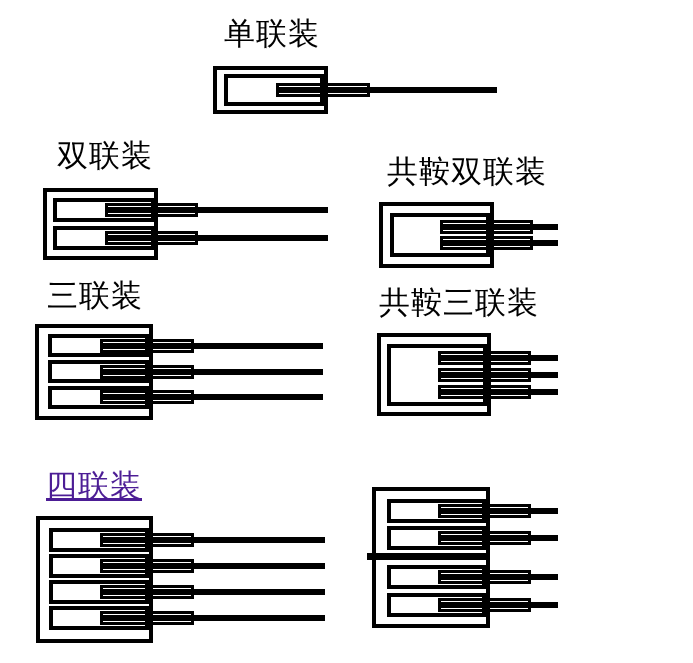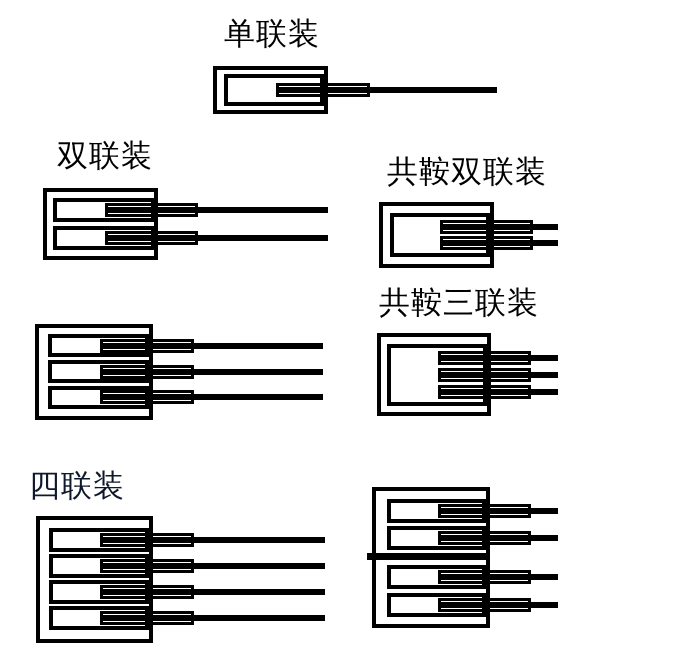--- a/index.html
+++ b/index.html
@@ -79,20 +79,21 @@
       <div class="shape outline" style="left: 35px; top: 324px; width: 118px; height: 96px; border-color: rgb(0, 0, 0);"></div>
       <div class="shape outline" style="left: 48px; top: 334px; width: 101px; height: 23px; border-color: rgb(0, 0, 0);"></div>
       <div class="shape outline" style="left: 48px; top: 360px; width: 101px; height: 23px; border-color: rgb(0, 0, 0);"></div>
       <div class="shape outline" style="left: 48px; top: 386px; width: 101px; height: 23px; border-color: rgb(0, 0, 0);"></div>
       <div class="shape sleeve" style="left: 100px; top: 339px; width: 94px; height: 14px; border-color: rgb(0, 0, 0);"></div>
       <div class="shape bar" style="left: 103px; top: 343px; width: 220px; height: 6px; background: rgb(0, 0, 0);"></div>
       <div class="shape sleeve" style="left: 100px; top: 365px; width: 94px; height: 14px; border-color: rgb(0, 0, 0);"></div>
       <div class="shape bar" style="left: 103px; top: 369px; width: 220px; height: 6px; background: rgb(0, 0, 0);"></div>
       <div class="shape sleeve" style="left: 100px; top: 390px; width: 94px; height: 14px; border-color: rgb(0, 0, 0);"></div>
       <div class="shape bar" style="left: 103px; top: 394px; width: 220px; height: 6px; background: rgb(0, 0, 0);"></div>
+      <div class="mount-label" style="left: 47px; top: 278px; color: rgb(0, 0, 0);">三联装</div>
     </div>
     <div class="mount-group">
       <div class="shape outline" style="left: 377px; top: 333px; width: 114px; height: 83px; border-color: rgb(0, 0, 0);"></div>
       <div class="shape outline" style="left: 387px; top: 344px; width: 100px; height: 62px; border-color: rgb(0, 0, 0);"></div>
       <div class="shape sleeve" style="left: 438px; top: 351px; width: 93px; height: 14px; border-color: rgb(0, 0, 0);"></div>
       <div class="shape bar" style="left: 441px; top: 355px; width: 222px; height: 6px; background: rgb(0, 0, 0);"></div>
       <div class="shape sleeve" style="left: 438px; top: 368px; width: 93px; height: 14px; border-color: rgb(0, 0, 0);"></div>
       <div class="shape bar" style="left: 441px; top: 372px; width: 222px; height: 6px; background: rgb(0, 0, 0);"></div>
       <div class="shape sleeve" style="left: 438px; top: 385px; width: 93px; height: 14px; border-color: rgb(0, 0, 0);"></div>
       <div class="shape bar" style="left: 441px; top: 389px; width: 222px; height: 6px; background: rgb(0, 0, 0);"></div>
@@ -105,21 +106,21 @@
       <div class="shape outline" style="left: 49px; top: 580px; width: 100px; height: 24px; border-color: rgb(0, 0, 0);"></div>
       <div class="shape outline" style="left: 49px; top: 606px; width: 100px; height: 24px; border-color: rgb(0, 0, 0);"></div>
       <div class="shape sleeve" style="left: 100px; top: 533px; width: 94px; height: 14px; border-color: rgb(0, 0, 0);"></div>
       <div class="shape bar" style="left: 103px; top: 537px; width: 222px; height: 6px; background: rgb(0, 0, 0);"></div>
       <div class="shape sleeve" style="left: 100px; top: 559px; width: 94px; height: 14px; border-color: rgb(0, 0, 0);"></div>
       <div class="shape bar" style="left: 103px; top: 563px; width: 222px; height: 6px; background: rgb(0, 0, 0);"></div>
       <div class="shape sleeve" style="left: 100px; top: 585px; width: 94px; height: 14px; border-color: rgb(0, 0, 0);"></div>
       <div class="shape bar" style="left: 103px; top: 589px; width: 222px; height: 6px; background: rgb(0, 0, 0);"></div>
       <div class="shape sleeve" style="left: 100px; top: 611px; width: 94px; height: 14px; border-color: rgb(0, 0, 0);"></div>
       <div class="shape bar" style="left: 103px; top: 615px; width: 222px; height: 6px; background: rgb(0, 0, 0);"></div>
-      <div class="mount-label" style="left: 29px; top: 468px; color: #0f172a;">四联装</div>
+      <div class="mount-label" style="left: 46px; top: 468px; color: #4c1d95; text-decoration: underline;">四联装</div>
     </div>
     <div class="mount-group">
       <div class="shape outline" style="left: 372px; top: 487px; width: 118px; height: 141px; border-color: rgb(0, 0, 0);"></div>
       <div class="shape outline" style="left: 387px; top: 499px; width: 99px; height: 24px; border-color: rgb(0, 0, 0);"></div>
       <div class="shape outline" style="left: 387px; top: 526px; width: 99px; height: 24px; border-color: rgb(0, 0, 0);"></div>
       <div class="shape outline" style="left: 387px; top: 565px; width: 99px; height: 24px; border-color: rgb(0, 0, 0);"></div>
       <div class="shape outline" style="left: 387px; top: 593px; width: 99px; height: 24px; border-color: rgb(0, 0, 0);"></div>
       <div class="shape bar" style="left: 367px; top: 553px; width: 123px; height: 7px; background: rgb(0, 0, 0);"></div>
       <div class="shape sleeve" style="left: 438px; top: 504px; width: 93px; height: 14px; border-color: rgb(0, 0, 0);"></div>
       <div class="shape bar" style="left: 441px; top: 508px; width: 221px; height: 6px; background: rgb(0, 0, 0);"></div>

